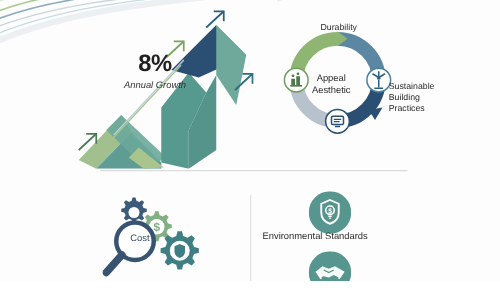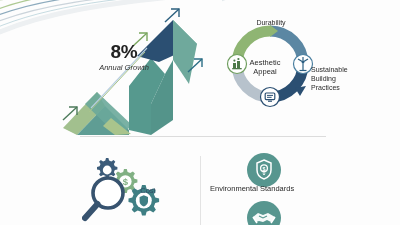--- a/index.html
+++ b/index.html
@@ -81,21 +81,21 @@
     width: 1px; height: 69px;
     background: #e3e3e3;
   }
 
   
   .cost { position: absolute; left: 82px; top: 152px; width: 86px; height: 73px; }
   .cost svg { display: block; }
   .cost-word {
     position: absolute; left: 95px; top: 186px;
     width: 34px; text-align: center;
-    font-size: 7.5px; color: #2f4a63; margin-left: 36px;
+    font-size: 7.5px; color: #2f4a63;
   }
 
   
   .env-icon-1 { position: absolute; left: 247px; top: 153px; }
   .env-icon-2 { position: absolute; left: 247px; top: 201px; }
   .env-label {
     position: absolute; left: 210px; top: 184px;
     width: 110px; text-align: left;
     font-size: 7.5px; color: #2b2b2b;
   }
@@ -215,22 +215,22 @@
       <g>
         <circle cx="52" cy="83" r="9.5" fill="#ffffff" stroke="#2b4f72" stroke-width="1.2"></circle>
         <rect x="47.2" y="79" width="9.6" height="6.6" rx="1" fill="none" stroke="#2b4f72" stroke-width="1.2"></rect>
         <path d="M49 81.4 L55 81.4 M49 83.3 L53.6 83.3" stroke="#2b4f72" stroke-width="1"></path>
         <path d="M50 87.2 L54 87.2" stroke="#2b4f72" stroke-width="1.2"></path>
       </g>
     </svg>
   </div>
 
   <div class="cycle-center">
+    <div>Appeal</div>
     <div>Aesthetic</div>
-    <div>Appeal</div>
   </div>
 
   <div class="lbl lbl-durability">Durability</div>
 
   <div class="lbl lbl-sbp">
     <div>Sustainable</div>
     <div>Building</div>
     <div>Practices</div>
   </div>
 

